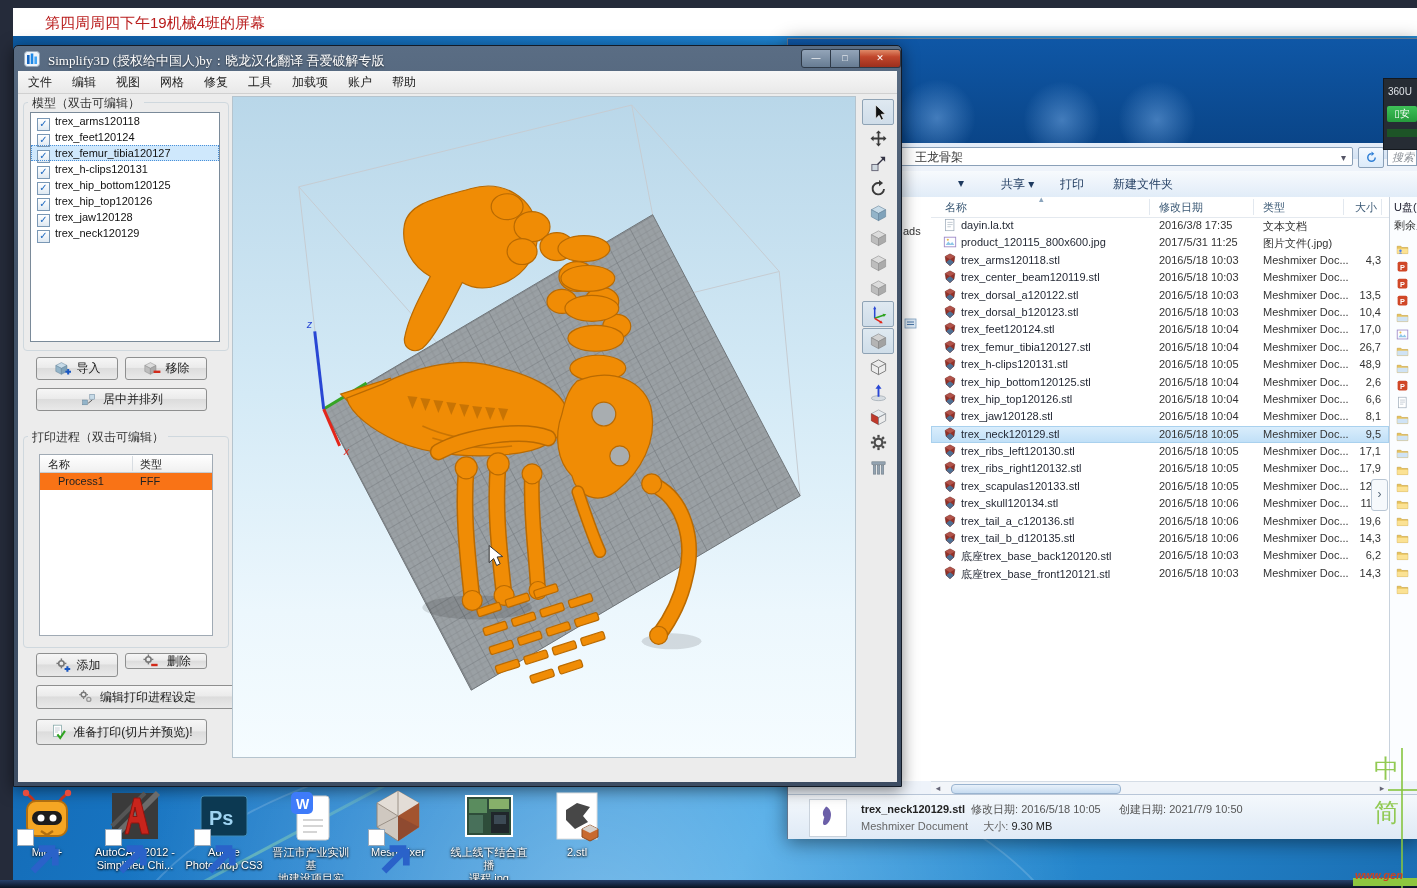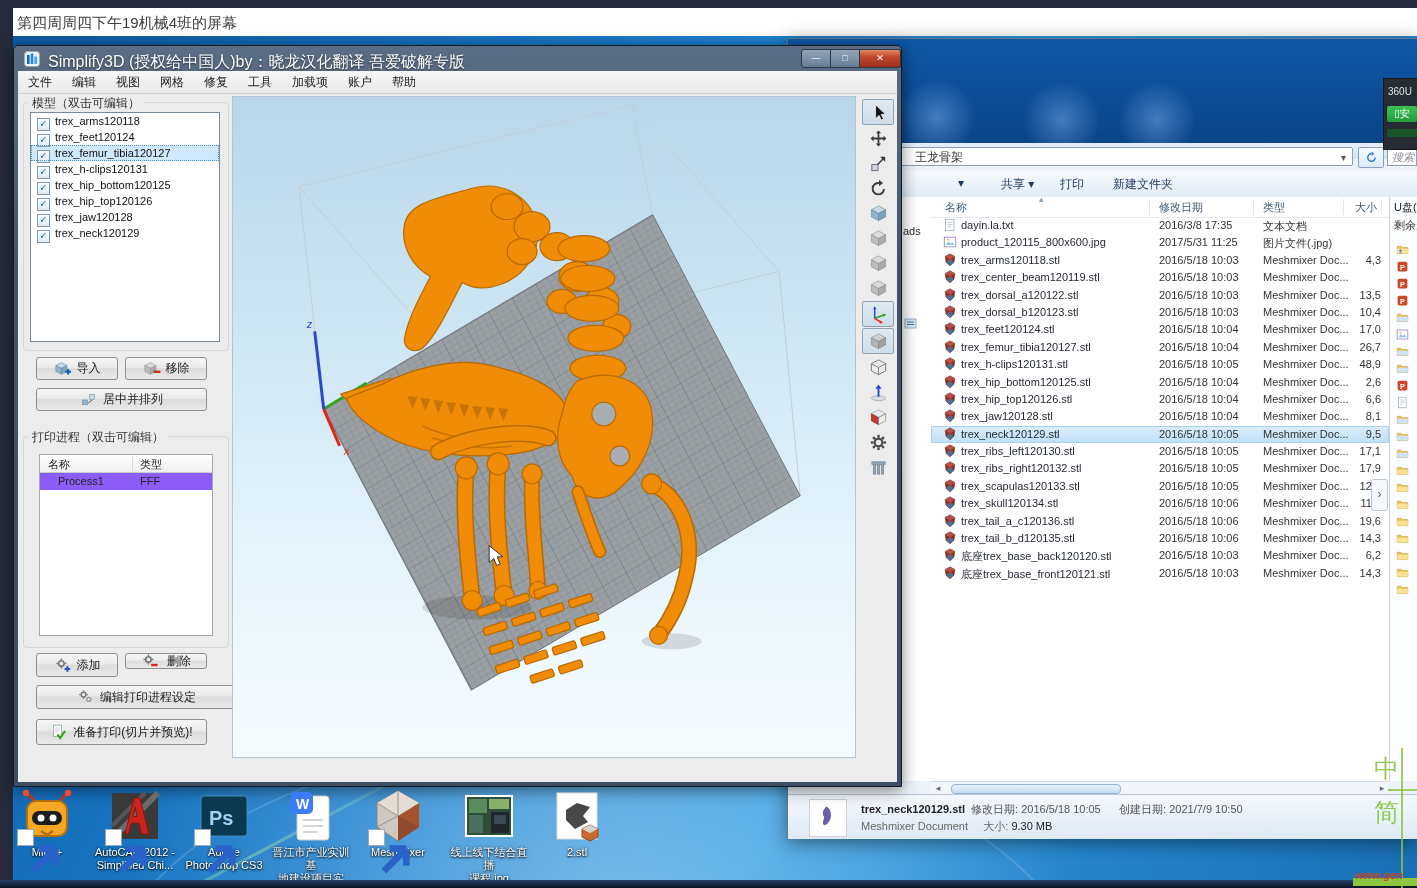--- a/index.html
+++ b/index.html
@@ -13,21 +13,21 @@
     background:
       radial-gradient(ellipse at 42% 108%, rgba(255,255,255,.38), rgba(255,255,255,0) 42%),
       linear-gradient(115deg,#0d5aa2 0%,#1b7ecd 38%,#2f9be2 62%,#1a6fb4 100%);}
   .swirl{position:absolute;border:2px solid rgba(255,255,255,.16);border-radius:50%;
          width:980px;height:520px;left:90px;top:700px;}
   .streak{position:absolute;width:560px;height:3px;background:linear-gradient(90deg,transparent,rgba(190,255,160,.35),transparent);
           transform:rotate(-28deg);left:-40px;top:818px;}
 
   
   #banner{left:13px;top:8px;width:1404px;height:28px;background:#ffffff;}
-  #banner .txt{color:#404040;font-size:15px;padding:6px 0 0 4px;}
+  #banner .txt{color:#b91c1c;font-size:15px;padding:6px 0 0 32px;}
 
   
   #taskbar{left:0;top:880px;width:1417px;height:8px;
            background:linear-gradient(#27406b,#0a1322);z-index:9;}
 
   
   #explorer{left:787px;top:38px;width:630px;height:799px;background:#eef3fa;
             border:1px solid rgba(25,50,85,.65);z-index:2;box-shadow:0 4px 18px rgba(0,0,0,.45);}
   .ex-top{position:absolute;left:0;top:0;width:100%;height:104px;
           background:linear-gradient(#0f57a6,#0a4588);overflow:hidden;}
@@ -94,22 +94,22 @@
   #popup360 .t{padding:7px 0 0 4px;}
   #popup360 .btn{position:absolute;left:3px;top:27px;width:30px;height:16px;border-radius:2px;
                  background:linear-gradient(#3ec258,#259a3c);color:#fff;font-size:10px;
                  text-align:center;line-height:16px;}
   #popup360 .strip{position:absolute;left:3px;top:50px;width:30px;height:8px;background:#1d5427;}
 
   
   #s3d{left:13px;top:45px;width:887px;height:740px;z-index:3;
        background:linear-gradient(#5a6d84,#43546a 30%,#3d4d63);
        border:1px solid #141b26;border-radius:5px 5px 0 0;box-shadow:0 3px 16px rgba(0,0,0,.5);}
-  .s3d-title{position:absolute;left:34px;top:6px;color:#fff;font-size:16px;white-space:nowrap;
-             text-shadow:0 1px 2px rgba(0,0,0,.6);}
+  .s3d-title{position:absolute;left:34px;top:6px;color:#fff;font-size:13px;white-space:nowrap;
+             text-shadow:0 1px 2px rgba(0,0,0,.6);font-family:Liberation Serif, serif;}
   .s3d-ico{position:absolute;left:10px;top:5px;width:16px;height:16px;}
   .winbtns{position:absolute;left:787px;top:3px;height:17px;display:flex;}
   .wbtn{height:17px;border:1px solid #2e3947;color:#fff;font-size:9px;text-align:center;line-height:16px;
         background:linear-gradient(#93a4b8,#677c93);}
   .wbtn.min{width:28px;border-radius:3px 0 0 3px;}
   .wbtn.max{width:28px;border-left:none;}
   .wbtn.close{width:40px;border-radius:0 3px 3px 0;border-left:none;
               background:linear-gradient(#e08a68,#c1472c 40%,#9c2f1d);}
   .s3d-client{position:absolute;left:4px;top:25px;width:879px;height:711px;background:#ececec;}
   .menubar{position:absolute;left:0;top:0;width:100%;height:22px;
@@ -129,21 +129,21 @@
   .s3d-btn{position:absolute;background:linear-gradient(#f6f6f6,#ebebeb 45%,#dcdcdc 50%,#e9e9e9);
            border:1px solid #8e8f8f;border-radius:3px;font-size:12px;color:#1a1a1a;
            display:flex;align-items:center;justify-content:center;gap:5px;box-sizing:border-box;}
   .s3d-btn svg{width:18px;height:16px;flex:none;}
   #proc-table{position:absolute;left:21px;top:383px;width:172px;height:180px;background:#fff;
               border:1px solid #a0aab4;font-size:11px;color:#222;}
   .pt-head{height:17px;background:linear-gradient(#fff,#f0f0f0);border-bottom:1px solid #c5ccd2;position:relative;}
   .pt-head .c1{position:absolute;left:8px;top:2px;}
   .pt-head .c2{position:absolute;left:100px;top:2px;}
   .pt-head .vsep{position:absolute;left:92px;top:1px;width:1px;height:15px;background:#d8dde2;}
-  .pt-row{height:17px;position:relative;background:#8b5cf6;}
+  .pt-row{height:17px;position:relative;background:#f97316;}
   .pt-row .c1{position:absolute;left:18px;top:2px;}
   .pt-row .c2{position:absolute;left:100px;top:2px;}
 
   #viewport{position:absolute;left:214px;top:25px;width:624px;height:662px;
             background:linear-gradient(180deg,#b9d7e9 0%,#d4eaf6 45%,#ecf7fd 78%,#f5fcff 100%);
             border:1px solid #b5c4ce;box-sizing:border-box;}
   #scene{position:absolute;left:0;top:0;width:100%;height:100%;}
 
   #s3d-tools{position:absolute;left:841px;top:27px;width:38px;height:660px;background:#ececec;}
   .tool{width:30px;height:24px;margin:1px auto;display:flex;align-items:center;justify-content:center;border-radius:2px;}

